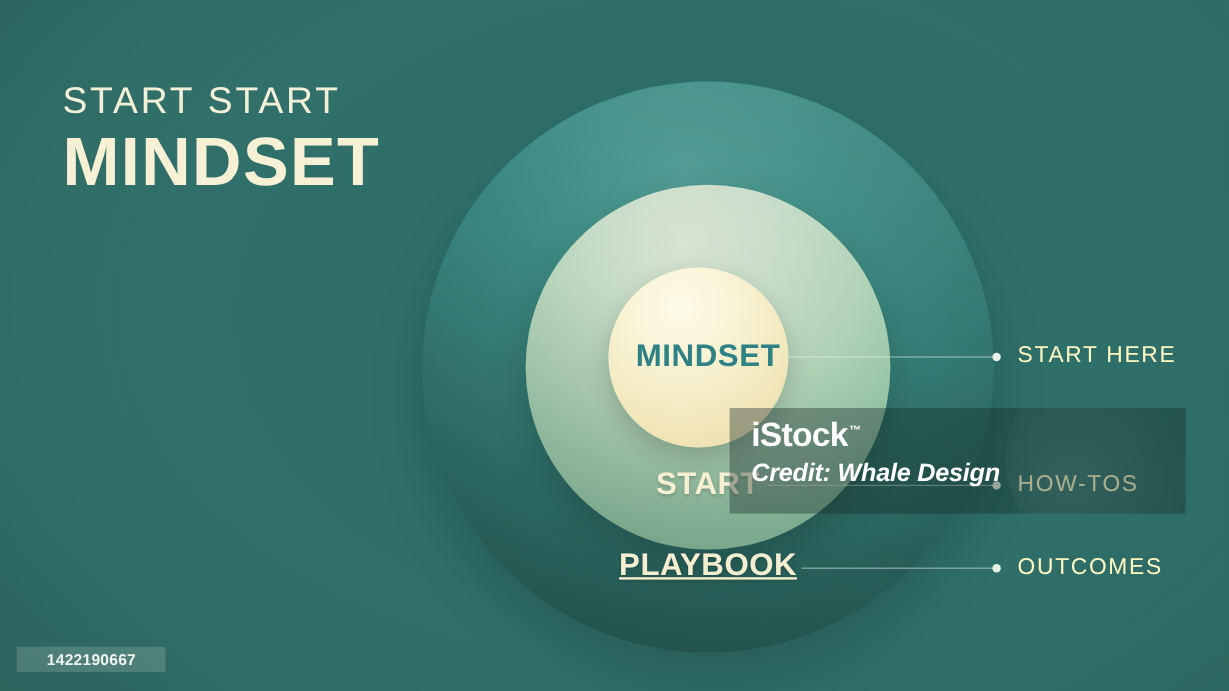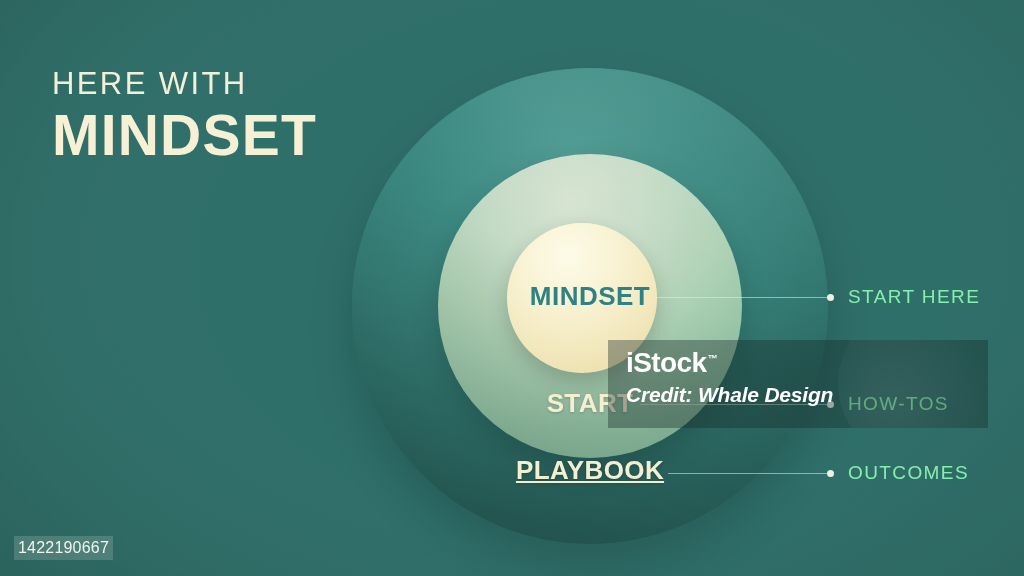--- a/index.html
+++ b/index.html
@@ -153,21 +153,21 @@
     border-radius: 50%;
     background: #e8f2e6;
     margin-left: -1px;
     flex: 0 0 auto;
   }
   .annotation-text {
     margin-left: 14px;
     font-size: 19px;
     letter-spacing: 1.4px;
     font-weight: 400;
-    color: #86efac;
+    color: #fef9c3;
     white-space: nowrap;
   }
   .ann-start  { left: 656px; top: 284px; }
   .ann-start  .leader-line { width: 172px; }
   .ann-how    { left: 640px; top: 391px; }
   .ann-how    .leader-line { width: 188px; }
   .ann-out    { left: 668px; top: 460px; }
   .ann-out    .leader-line { width: 160px; }
 
   
@@ -217,38 +217,38 @@
     height: 170px;
     border-radius: 50%;
     background: radial-gradient(circle at 30% 60%, rgba(255,255,255,0.07), rgba(255,255,255,0) 62%);
   }
 
   
   .image-id {
     position: absolute;
     left: 14px;
     bottom: 16px;
-    padding: 3px 4px;
+    padding: 3px 25px;
     background: rgba(210,226,216,0.20);
     color: #eef5ee;
-    font-size: 16px;
-    font-weight: 400;
+    font-size: 13px;
+    font-weight: 700;
     letter-spacing: 0.2px;
   }
 </style>
 </head>
 <body>
 
 <div id="stage">
 
   <div class="bg-base"></div>
   <div class="bg-vignette"></div>
 
   <div class="headline">
-    <span class="line1">HERE WITH</span>
+    <span class="line1">START START</span>
     <span class="line2">MINDSET</span>
   </div>
 
   <div class="circles">
     <div class="ring ring-outer"></div>
     <div class="ring ring-outer-shade"></div>
     <div class="ring ring-mid"></div>
     <div class="ring ring-mid-shade"></div>
     <div class="ring ring-core"></div>
 

